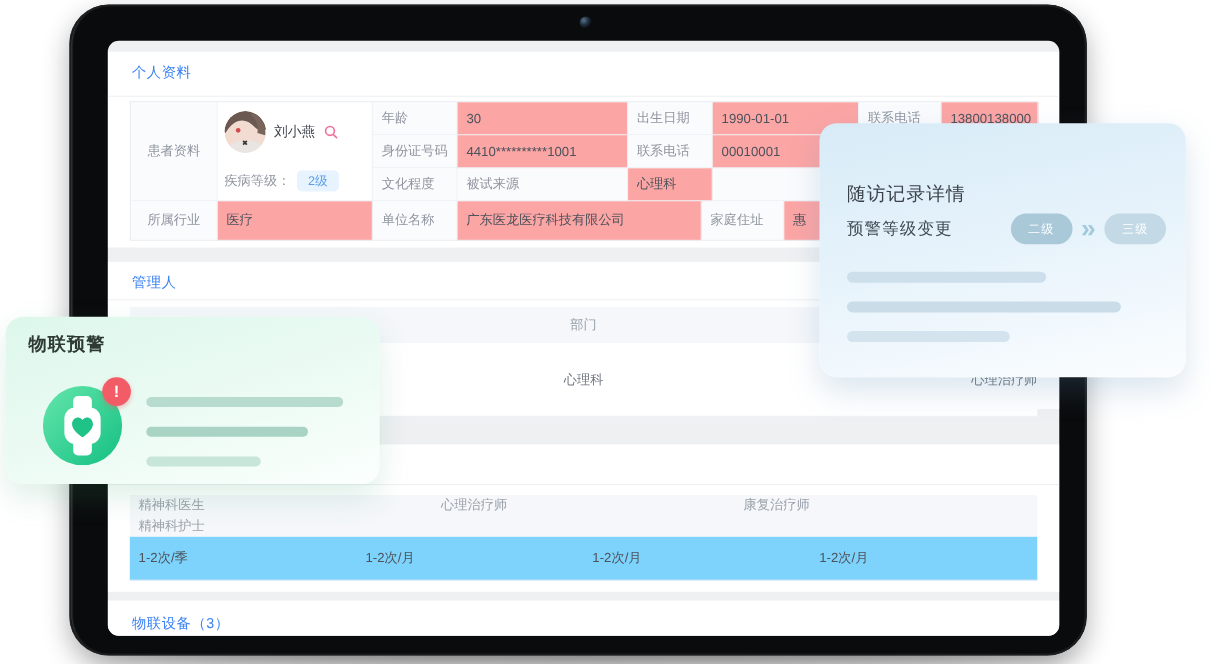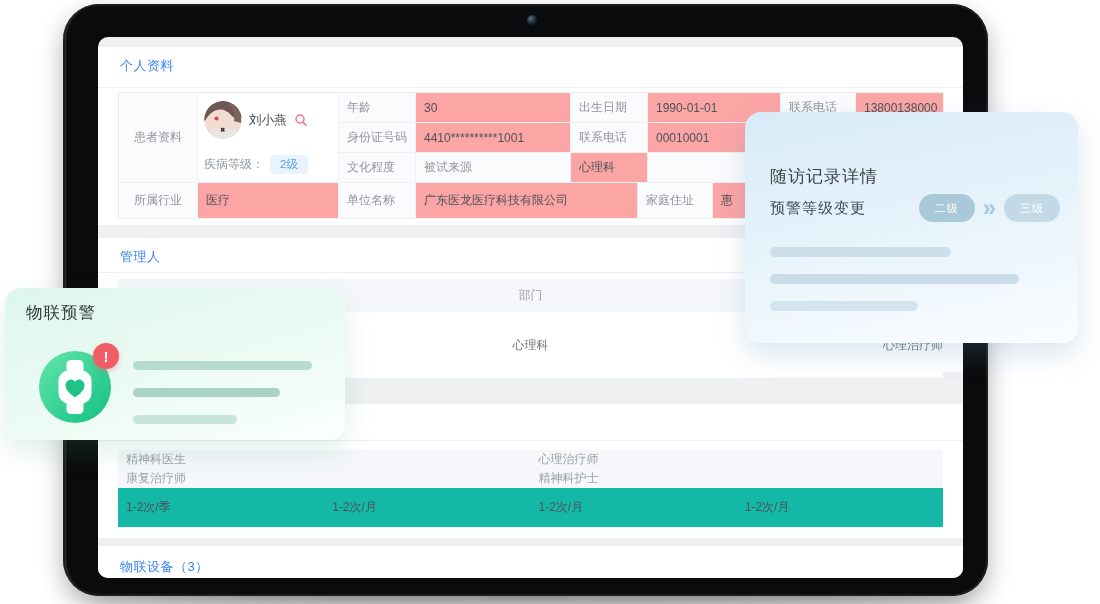--- a/index.html
+++ b/index.html
@@ -42,29 +42,29 @@
   
   .mtable{position:absolute;left:20px;top:41px;width:825px;font-size:12px;}
   .m-head{display:grid;grid-template-columns:212px 1fr 212px;height:33px;background:#f5f7fa;color:#9aa1ab;
           align-items:center;}
   .m-row{display:grid;grid-template-columns:212px 1fr 212px;height:66px;background:#fff;color:#707680;
          align-items:center;border-bottom:1px solid #eef1f4;}
   .m-center{text-align:center;}
   .m-right{text-align:right;padding-right:0px;}
   
   .stable{position:absolute;left:20px;top:46px;width:825px;font-size:12px;}
-  .s-head{display:grid;grid-template-columns:1fr 1fr;height:38px;background:#f5f7fa;color:#9aa1ab;align-items:center;}
-  .s-row{display:grid;grid-template-columns:1fr 1fr 1fr 1fr;height:39px;background:#14b8a6;color:#4d525b;align-items:center;
+  .s-head{display:grid;grid-template-columns:1fr 1fr 1fr;height:38px;background:#f5f7fa;color:#9aa1ab;align-items:center;}
+  .s-row{display:grid;grid-template-columns:1fr 1fr 1fr 1fr;height:39px;background:#7dd3fc;color:#4d525b;align-items:center;
          border-bottom:1px solid #eef1f4;}
   .s-head>div,.s-row>div{padding-left:8px;}
   
   .iot-card{position:absolute;left:5px;top:288px;width:340px;height:152px;border-radius:16px;z-index:6;
             background:linear-gradient(163deg,#ddf7eb 0%,#ecfbf4 55%,#fbfffd 100%);
             box-shadow:0 12px 28px rgba(60,160,120,.16);}
-  .iot-title{position:absolute;left:21px;top:14px;font-size:16.5px;color:#2f3a36;font-weight:400;letter-spacing:1px;}
+  .iot-title{position:absolute;left:21px;top:14px;font-size:16.5px;color:#2f3a36;font-weight:700;letter-spacing:1px;}
   .watch-wrap{position:absolute;left:34px;top:63px;width:72px;height:72px;}
   .alert-badge{position:absolute;left:54px;top:-8px;width:26px;height:26px;border-radius:50%;background:#f25c66;
                color:#fff;font-weight:bold;font-size:15px;display:flex;align-items:center;justify-content:center;
                box-shadow:0 2px 5px rgba(242,92,102,.4);}
   .iot-bar{position:absolute;left:128px;height:9px;border-radius:4.5px;}
   .iot-bar.b1{top:73px;width:179px;background:#b7dccf;}
   .iot-bar.b2{top:100px;width:147px;background:#a9d3c5;}
   .iot-bar.b3{top:127px;width:104px;background:#c8e5d9;}
   
   .fu-card{position:absolute;left:745px;top:112px;width:333px;height:231px;border-radius:16px;z-index:6;

